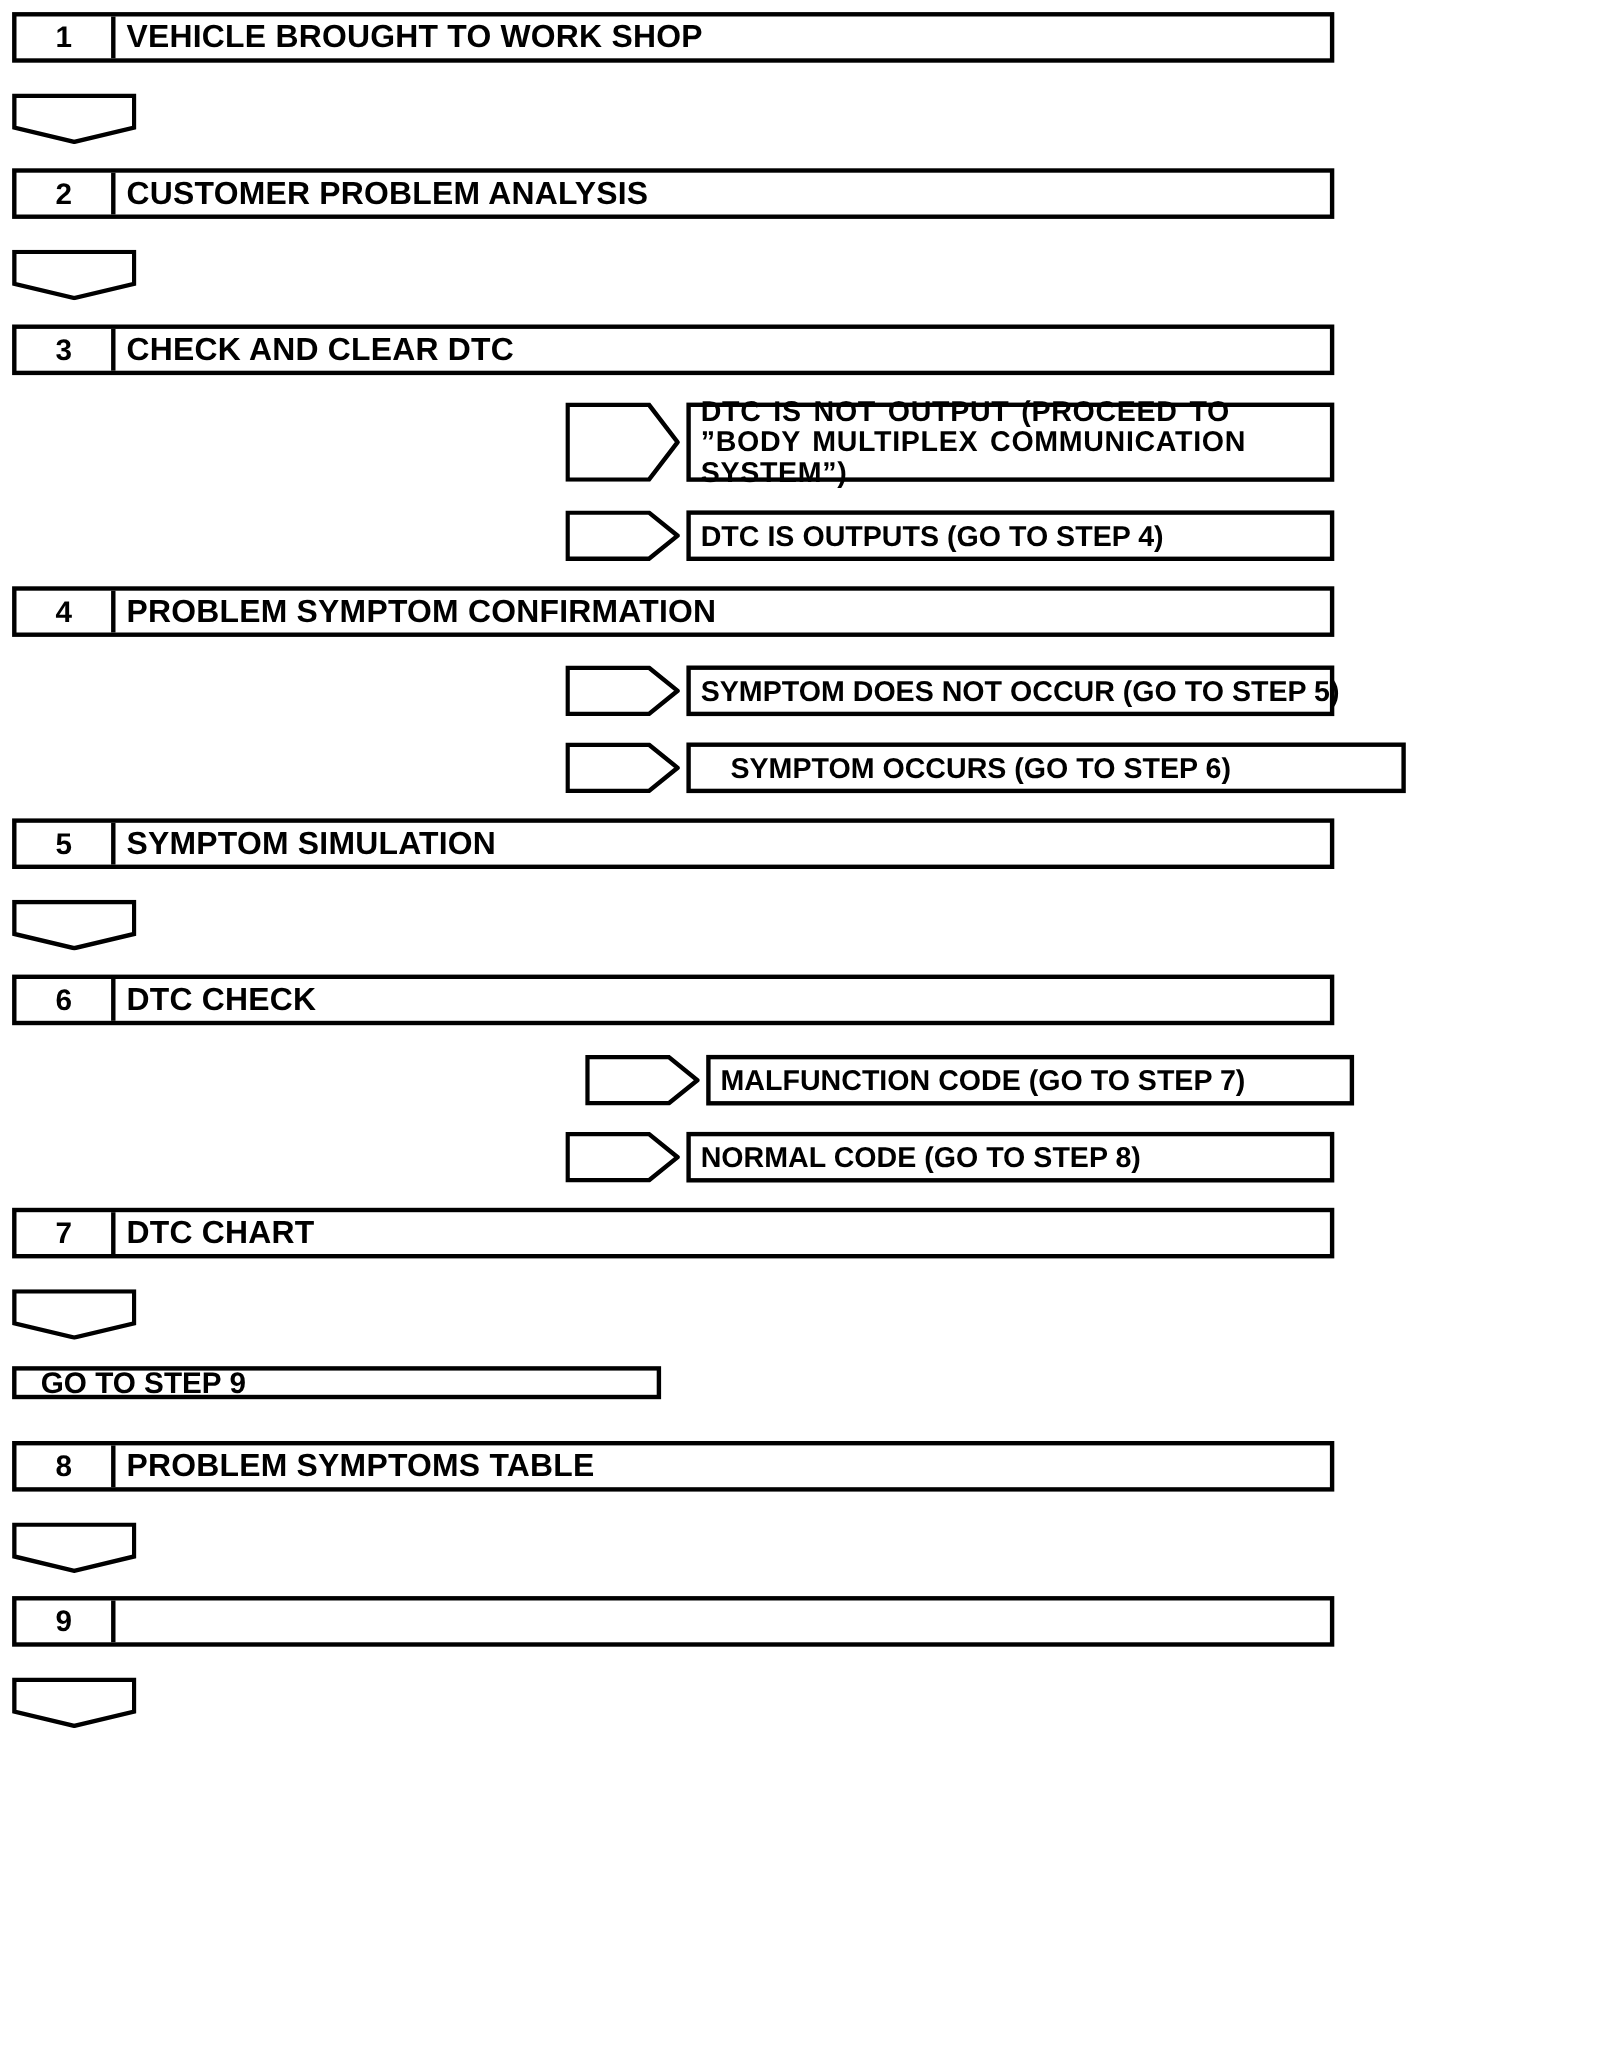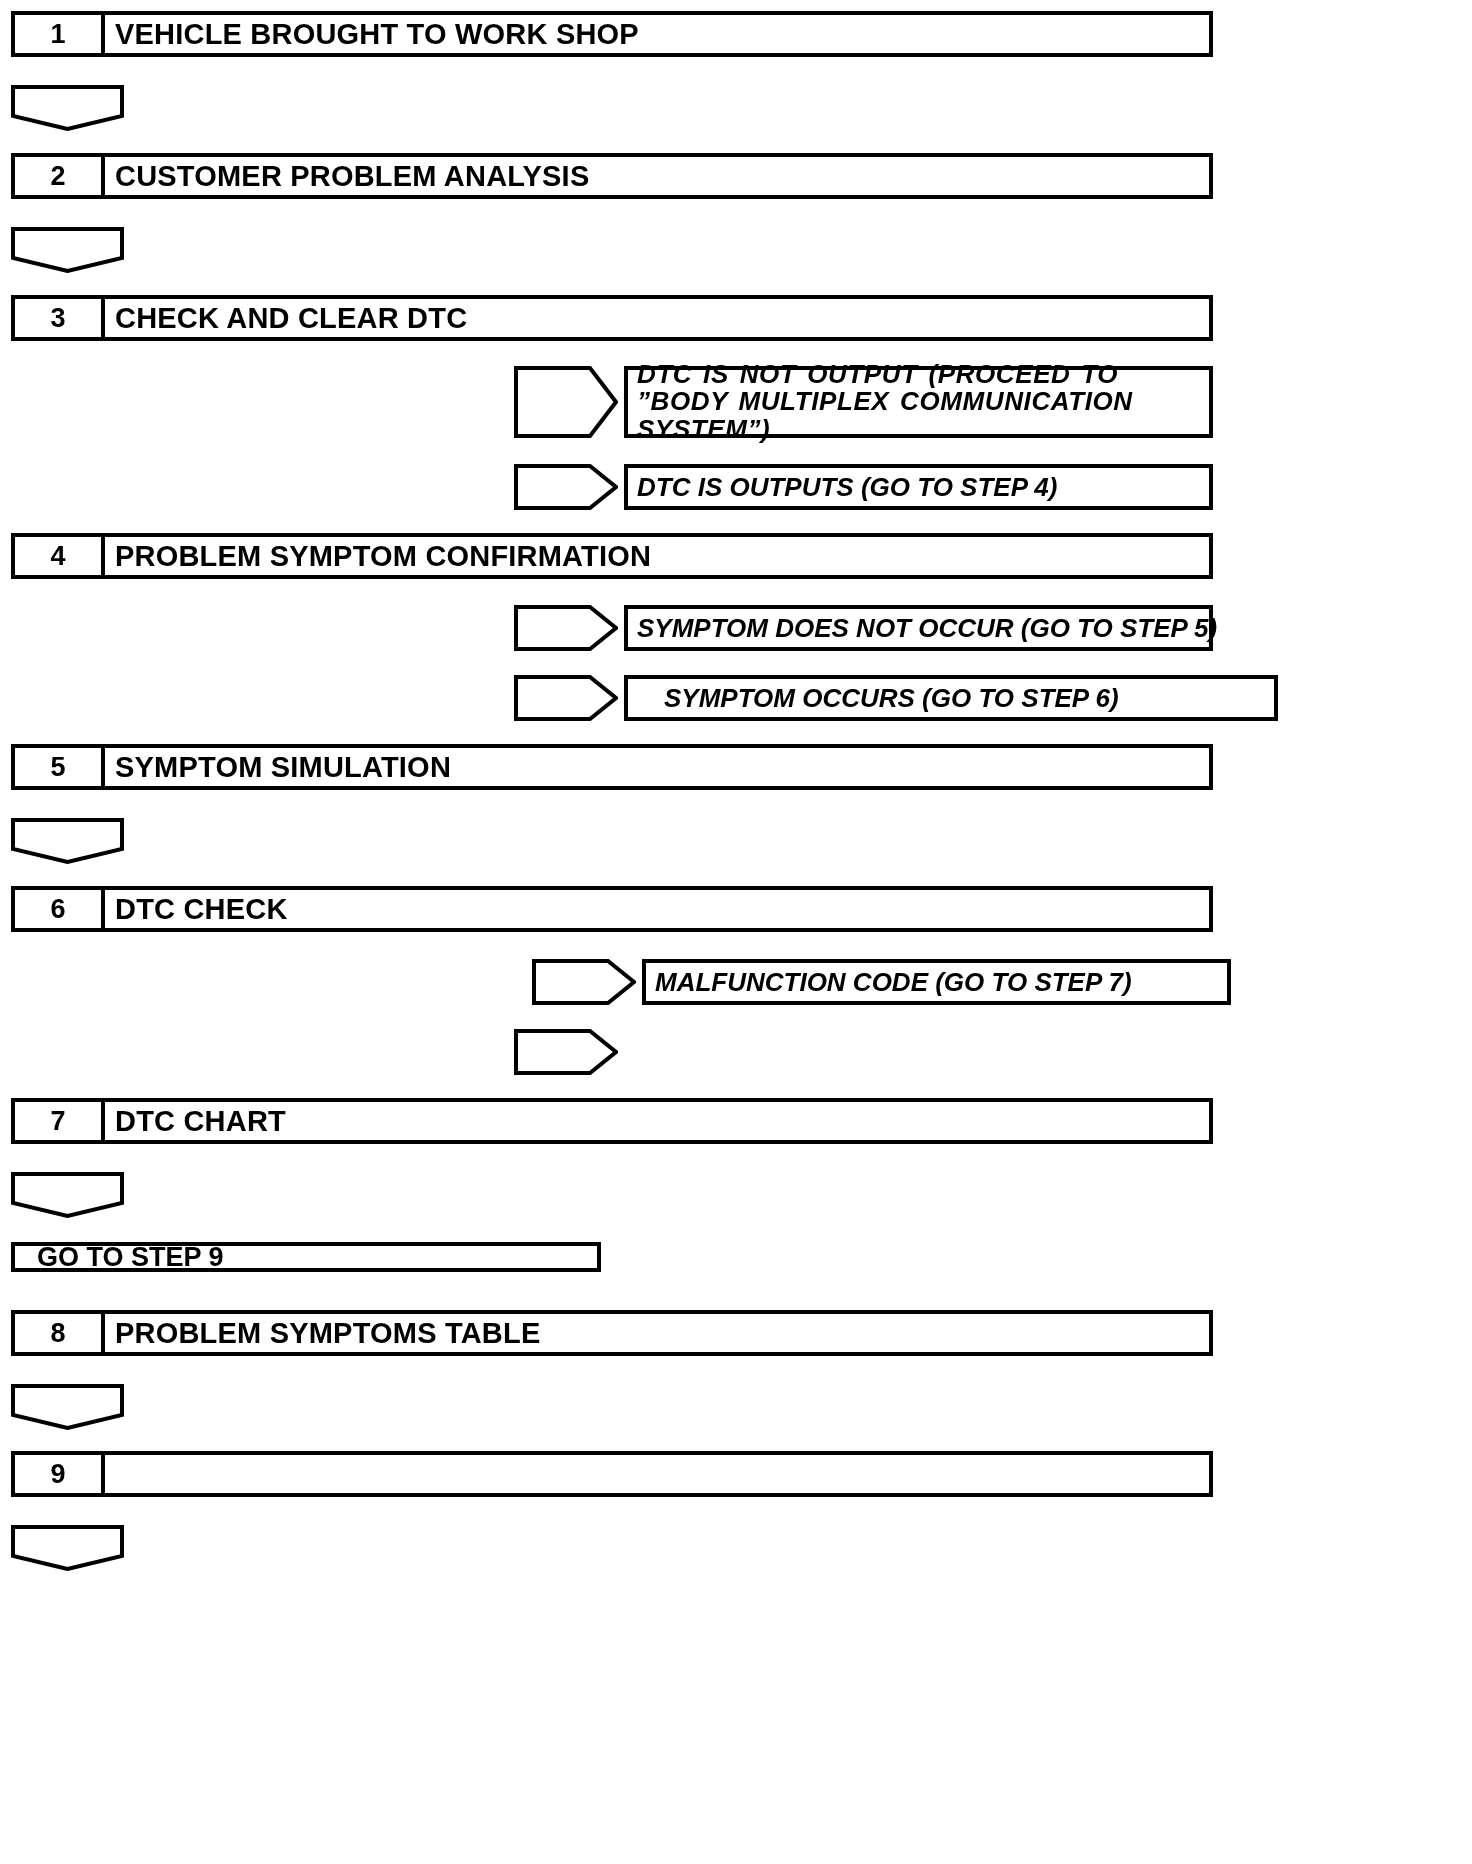--- a/index.html
+++ b/index.html
@@ -67,21 +67,20 @@
     left: 11px;
     width: 113px;
     height: 46px;
   }
   .down-arrow svg { display: block; }
 
   
   .branch-row {
     position: absolute;
     height: 46px;
-    font-style: italic;
   }
   .branch-arrow {
     position: absolute;
     left: 0;
     top: 0;
     width: 104px;
     height: 46px;
   }
   .branch-arrow svg { display: block; }
   .branch-box {
@@ -245,20 +244,23 @@
       <span class="branch-text">MALFUNCTION CODE (GO TO STEP 7)</span>
     </div>
   </div>
 
   <div class="branch-row" style="left:514px; top:1029px; width:699px;">
     <div class="branch-arrow">
       <svg width="104" height="46" viewBox="0 0 104 46" xmlns="http://www.w3.org/2000/svg">
         <polygon points="2,2 76,2 102,23 76,44 2,44" fill="#ffffff" stroke="#000000" stroke-width="4" stroke-linejoin="miter"></polygon>
       </svg>
     </div>
+    <div class="branch-box" style="width:589px;">
+      <span class="branch-text">NORMAL CODE (GO TO STEP 8)</span>
+    </div>
   </div>
 
   <div class="step-bar" style="top:1098px;">
     <div class="step-num">7</div>
     <div class="step-label">DTC CHART</div>
   </div>
 
   <div class="down-arrow" style="top:1172px;">
     <svg width="113" height="46" viewBox="0 0 113 46" xmlns="http://www.w3.org/2000/svg">
       <polygon points="2,2 111,2 111,31 56.5,44 2,31" fill="#ffffff" stroke="#000000" stroke-width="4" stroke-linejoin="miter"></polygon>

